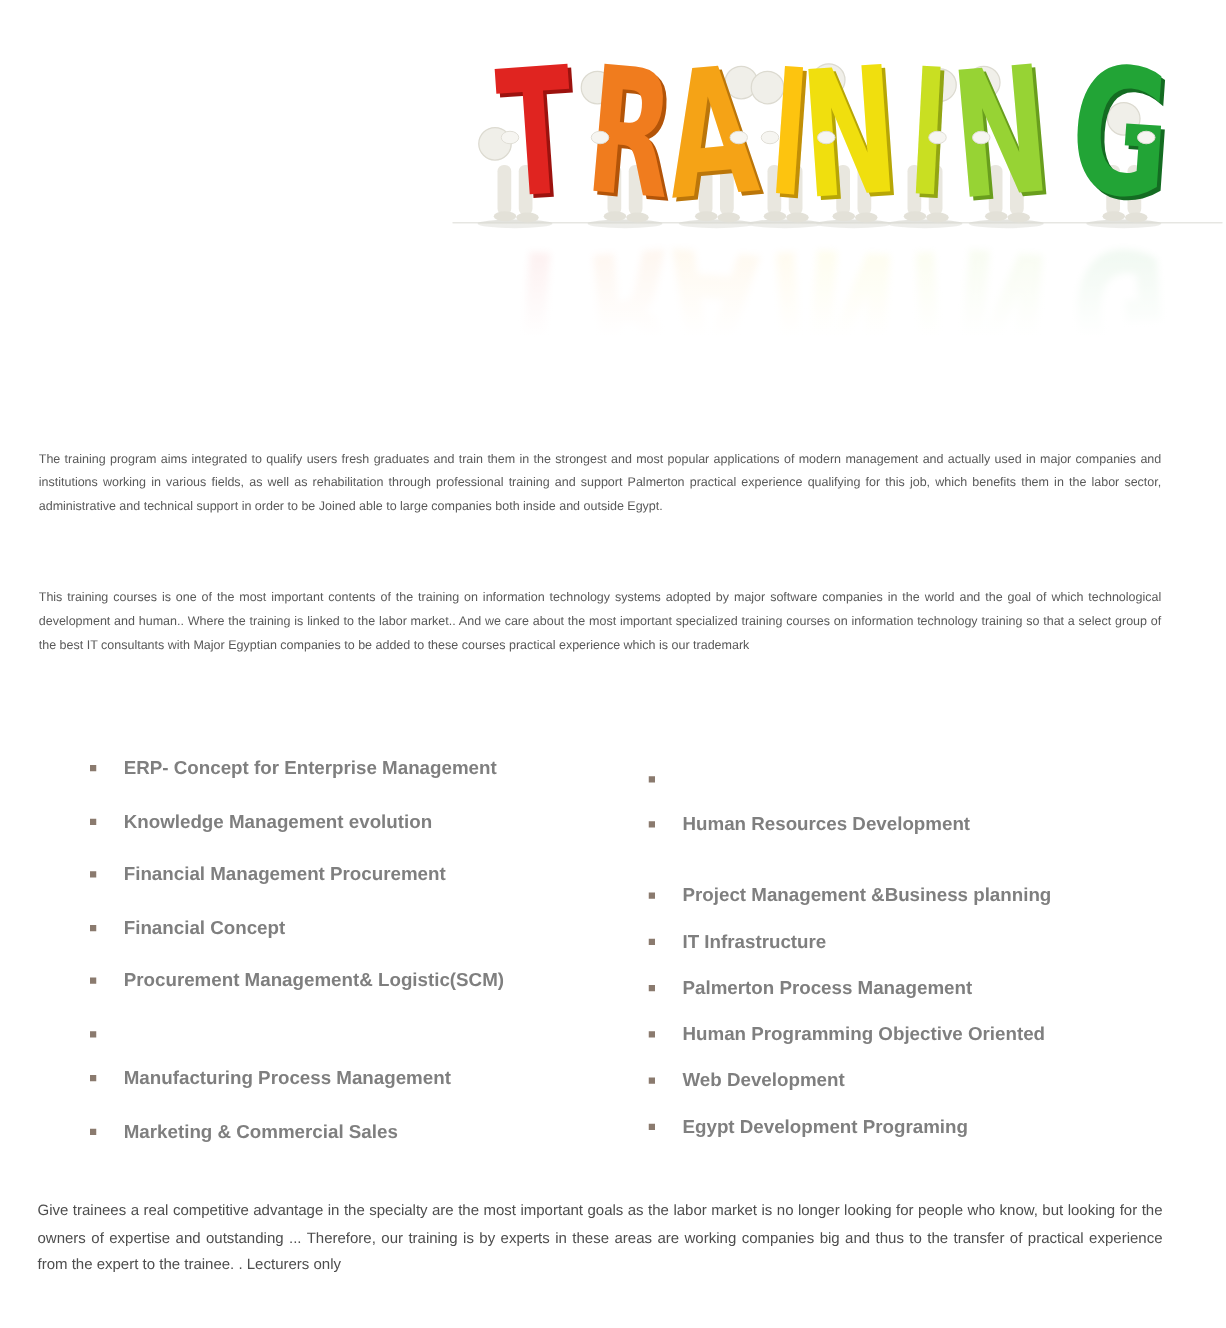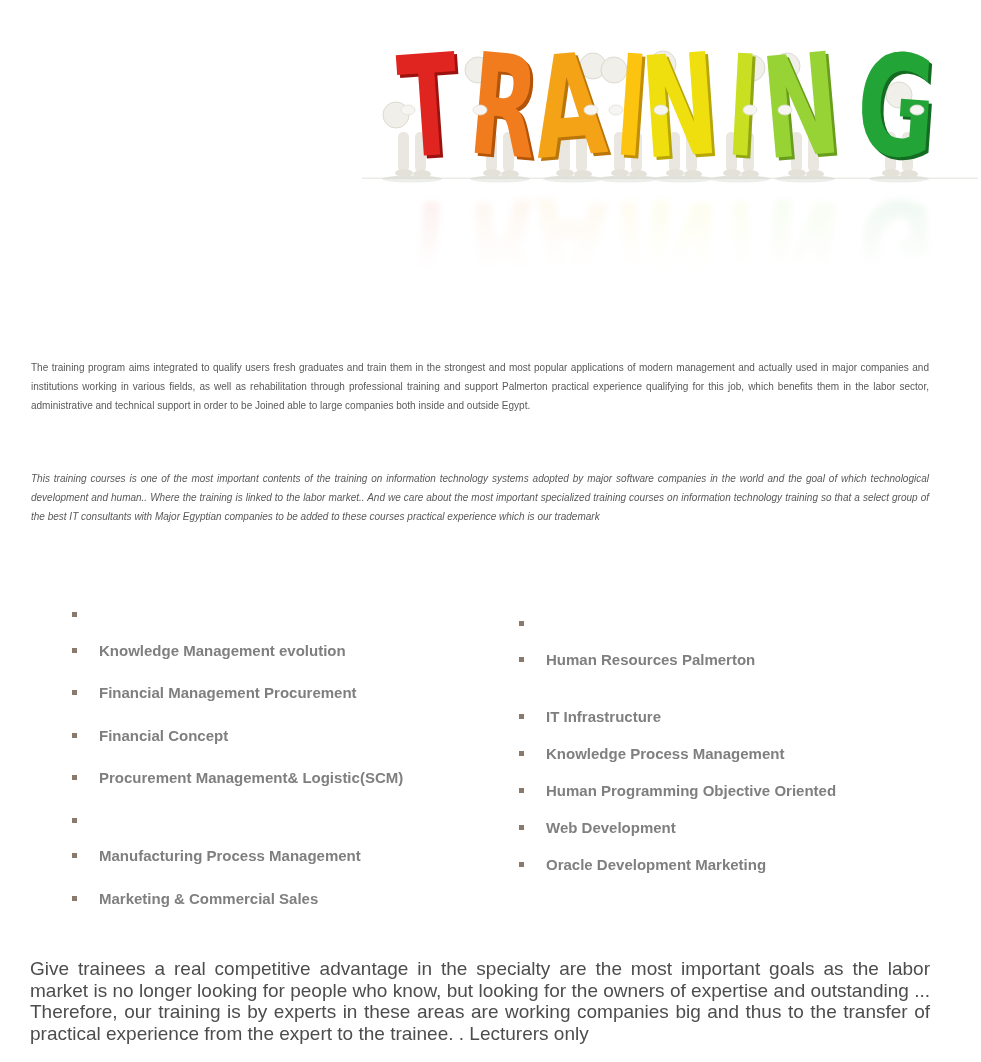--- a/index.html
+++ b/index.html
@@ -20,21 +20,21 @@
 
   
   .para {
     position: absolute; left: 31px; width: 898px;
     font-size: 10px; line-height: 19px;
     color: #595959;
     text-align: justify;
     margin: 0;
   }
   #p1 { top: 358px; }
-  #p2 { top: 469px; font-style: italic; }
+  #p2 { top: 469px; }
 
   
   .lists {
     position: absolute; left: 31px; top: 600px; width: 898px; height: 340px;
   }
   .lists ul {
     list-style: none; margin: 0; padding: 0; position: absolute; top: 0;
   }
   ul.col-left  { left: 41px;  width: 400px; margin-top: 6px; }
   ul.col-right { left: 488px; width: 410px; margin-top: 15px; }
@@ -49,21 +49,21 @@
   ul.col-right li:nth-child(2) { margin-bottom: 39px; }
   .bullet {
     flex: none; width: 5px; height: 5px;
     background: #8a7a6e;
     margin-top: 6px; margin-right: 22px;
   }
 
   
   #closing {
     position: absolute; left: 30px; top: 958px; width: 900px;
-    font-size: 19px; line-height: 21.6px;
+    font-size: 12px; line-height: 21.6px;
     color: #4d4d4d;
     text-align: justify;
     margin: 0;
   }
 </style>
 </head>
 <body>
 
 <div class="hero">
   <svg id="hero-svg" viewBox="0 0 620 290" role="img" aria-label="TRAINING">
@@ -181,20 +181,21 @@
 </div>
 
 <p id="p1" class="para">The training program aims integrated to qualify users fresh graduates and train them in the strongest and most popular applications of modern management and actually used in major companies and institutions working in various fields, as well as rehabilitation through professional training and support Palmerton practical experience qualifying for this job, which benefits them in the labor sector, administrative and technical support in order to be Joined able to large companies both inside and outside Egypt.</p>
 
 <p id="p2" class="para">This training courses is one of the most important contents of the training on information technology systems adopted by major software companies in the world and the goal of which technological development and human..  Where the training is linked to the labor market..  And we care about the most important specialized training courses on information technology training so that a select group of the best IT consultants with Major Egyptian companies to be added to these courses practical experience which is our trademark</p>
 
 <div class="lists">
   <ul class="col-left" id="list-left">
       <li>
         <span class="bullet"></span>
+        <span>ERP- Concept for Enterprise Management</span>
       </li>
       <li>
         <span class="bullet"></span>
         <span>Knowledge Management evolution</span>
       </li>
       <li>
         <span class="bullet"></span>
         <span>Financial Management Procurement</span>
       </li>
       <li>
@@ -216,38 +217,42 @@
         <span class="bullet"></span>
         <span>Marketing &amp; Commercial Sales</span>
       </li>
     </ul>
   <ul class="col-right" id="list-right">
       <li>
         <span class="bullet"></span>
       </li>
       <li>
         <span class="bullet"></span>
-        <span>Human Resources Palmerton</span>
+        <span>Human Resources Development</span>
+      </li>
+      <li>
+        <span class="bullet"></span>
+        <span>Project Management &amp;Business planning</span>
       </li>
       <li>
         <span class="bullet"></span>
         <span>IT Infrastructure</span>
       </li>
       <li>
         <span class="bullet"></span>
-        <span>Knowledge Process Management</span>
+        <span>Palmerton Process Management</span>
       </li>
       <li>
         <span class="bullet"></span>
         <span>Human Programming Objective Oriented</span>
       </li>
       <li>
         <span class="bullet"></span>
         <span>Web Development</span>
       </li>
       <li>
         <span class="bullet"></span>
-        <span>Oracle Development Marketing</span>
+        <span>Egypt Development Programing</span>
       </li>
     </ul>
 </div>
 
 <p id="closing">Give trainees a real competitive advantage in the specialty are the most important goals as the labor market is no longer looking for people who know, but looking for the owners of expertise and outstanding ... Therefore, our training is by experts in these areas are working companies big and thus to the transfer of practical experience from the expert to the trainee. .  Lecturers only</p>
 
 </body></html>

